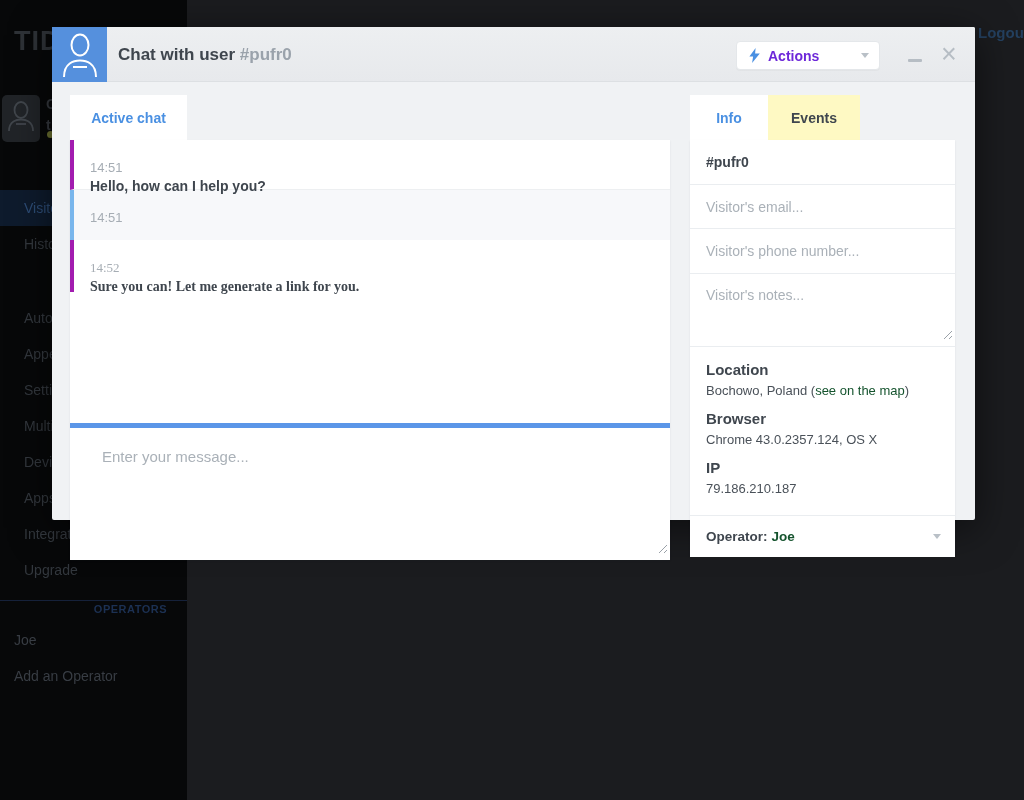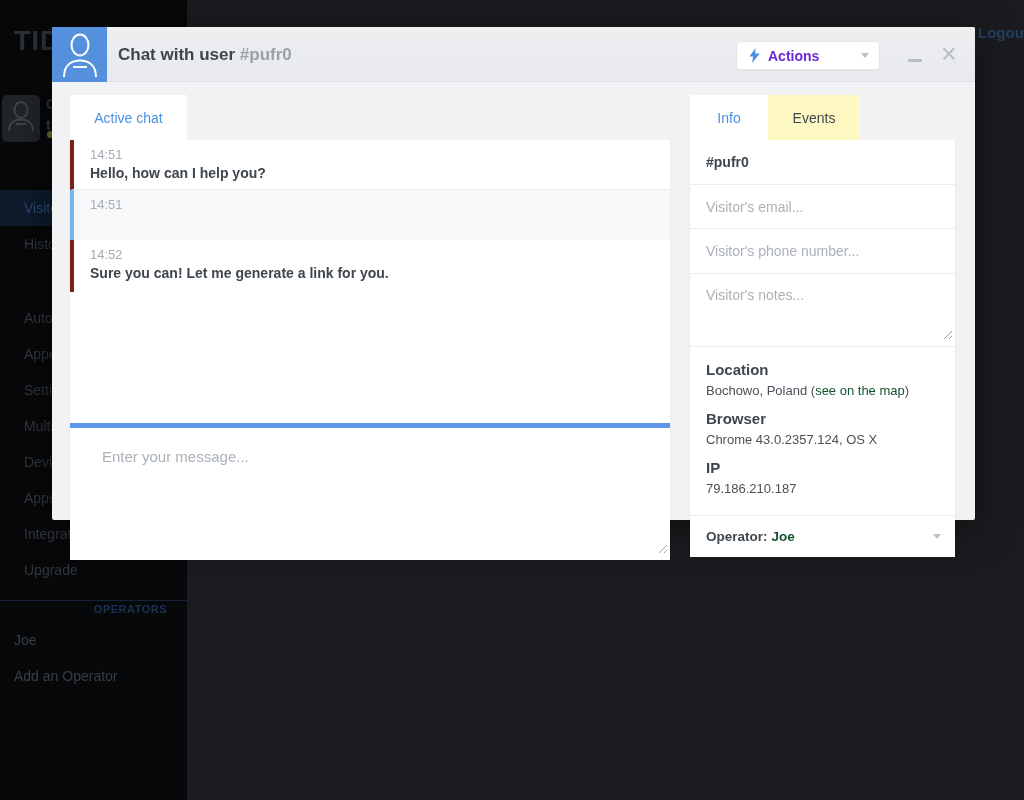--- a/index.html
+++ b/index.html
@@ -48,33 +48,33 @@
   .caret { width:0; height:0; border-left:4px solid transparent; border-right:4px solid transparent;
            border-top:5px solid #b9c0c7; }
   .actions-btn .caret { margin-left:auto; }
   .win-min { position:absolute; left:856px; top:32px; width:14px; height:3px;
              background:#b6bdc4; border-radius:1px; cursor:pointer; }
   .win-close { position:absolute; left:884px; top:12px; width:26px; height:30px; cursor:pointer;
                font-size:27px; color:#b6bdc4; line-height:30px; text-align:center; }
 
   
   .tab { position:absolute; top:68px; height:46px; line-height:46px; text-align:center;
-         font-size:14px; font-weight:400; cursor:pointer; }
+         font-size:14px; font-weight:700; cursor:pointer; }
   .tab.on { background:#fff; color:#4a90e2; }
   .tab.off { background:#fef9c3; color:#3f464e; }
   .tab-chat { left:18px; width:117px; }
   .chat-card { position:absolute; left:18px; top:113px; width:600px; height:420px;
                background:#fff; box-shadow:0 1px 2px rgba(31,38,46,0.08); }
   .messages { position:absolute; left:0; top:0; width:600px; height:283px; background:#fff; }
-  .msg { border-left:4px solid #7f1d1d; padding:7px 14px 0 16px; }
+  .msg { border-left:4px solid #a21caf; padding:20px 14px 0 16px; }
   .msg .time { font-size:13px; color:#a6adb4; margin-bottom:3px; }
   .msg .txt  { font-size:14px; font-weight:700; color:#3f464e; }
   .msg-0 { height:50px; border-bottom:1px solid #edeff1; }
   .msg-1 { height:50px; background:#f7f8fa; border-left-color:#79b6ec; }
-  .msg-2 { height:52px; }
+  .msg-2 { height:52px;font-family:Liberation Serif, serif; }
   .blue-divider { position:absolute; left:0; top:283px; width:600px; height:5px; background:#5b96e8; }
   .input-wrap { position:absolute; left:0; top:288px; width:600px; height:132px; background:#fff; }
   .input-wrap textarea { width:100%; height:100%; border:none; outline:none; resize:none;
                          padding:20px 32px; font-size:15px; color:#3f464e;
                          font-family:"Liberation Sans", sans-serif; }
   textarea::placeholder, input::placeholder { color:#aab1b8; opacity:1; }
   .grip { position:absolute; right:2px; bottom:2px; }
 
   
   .tab-info   { left:638px; width:78px; }

